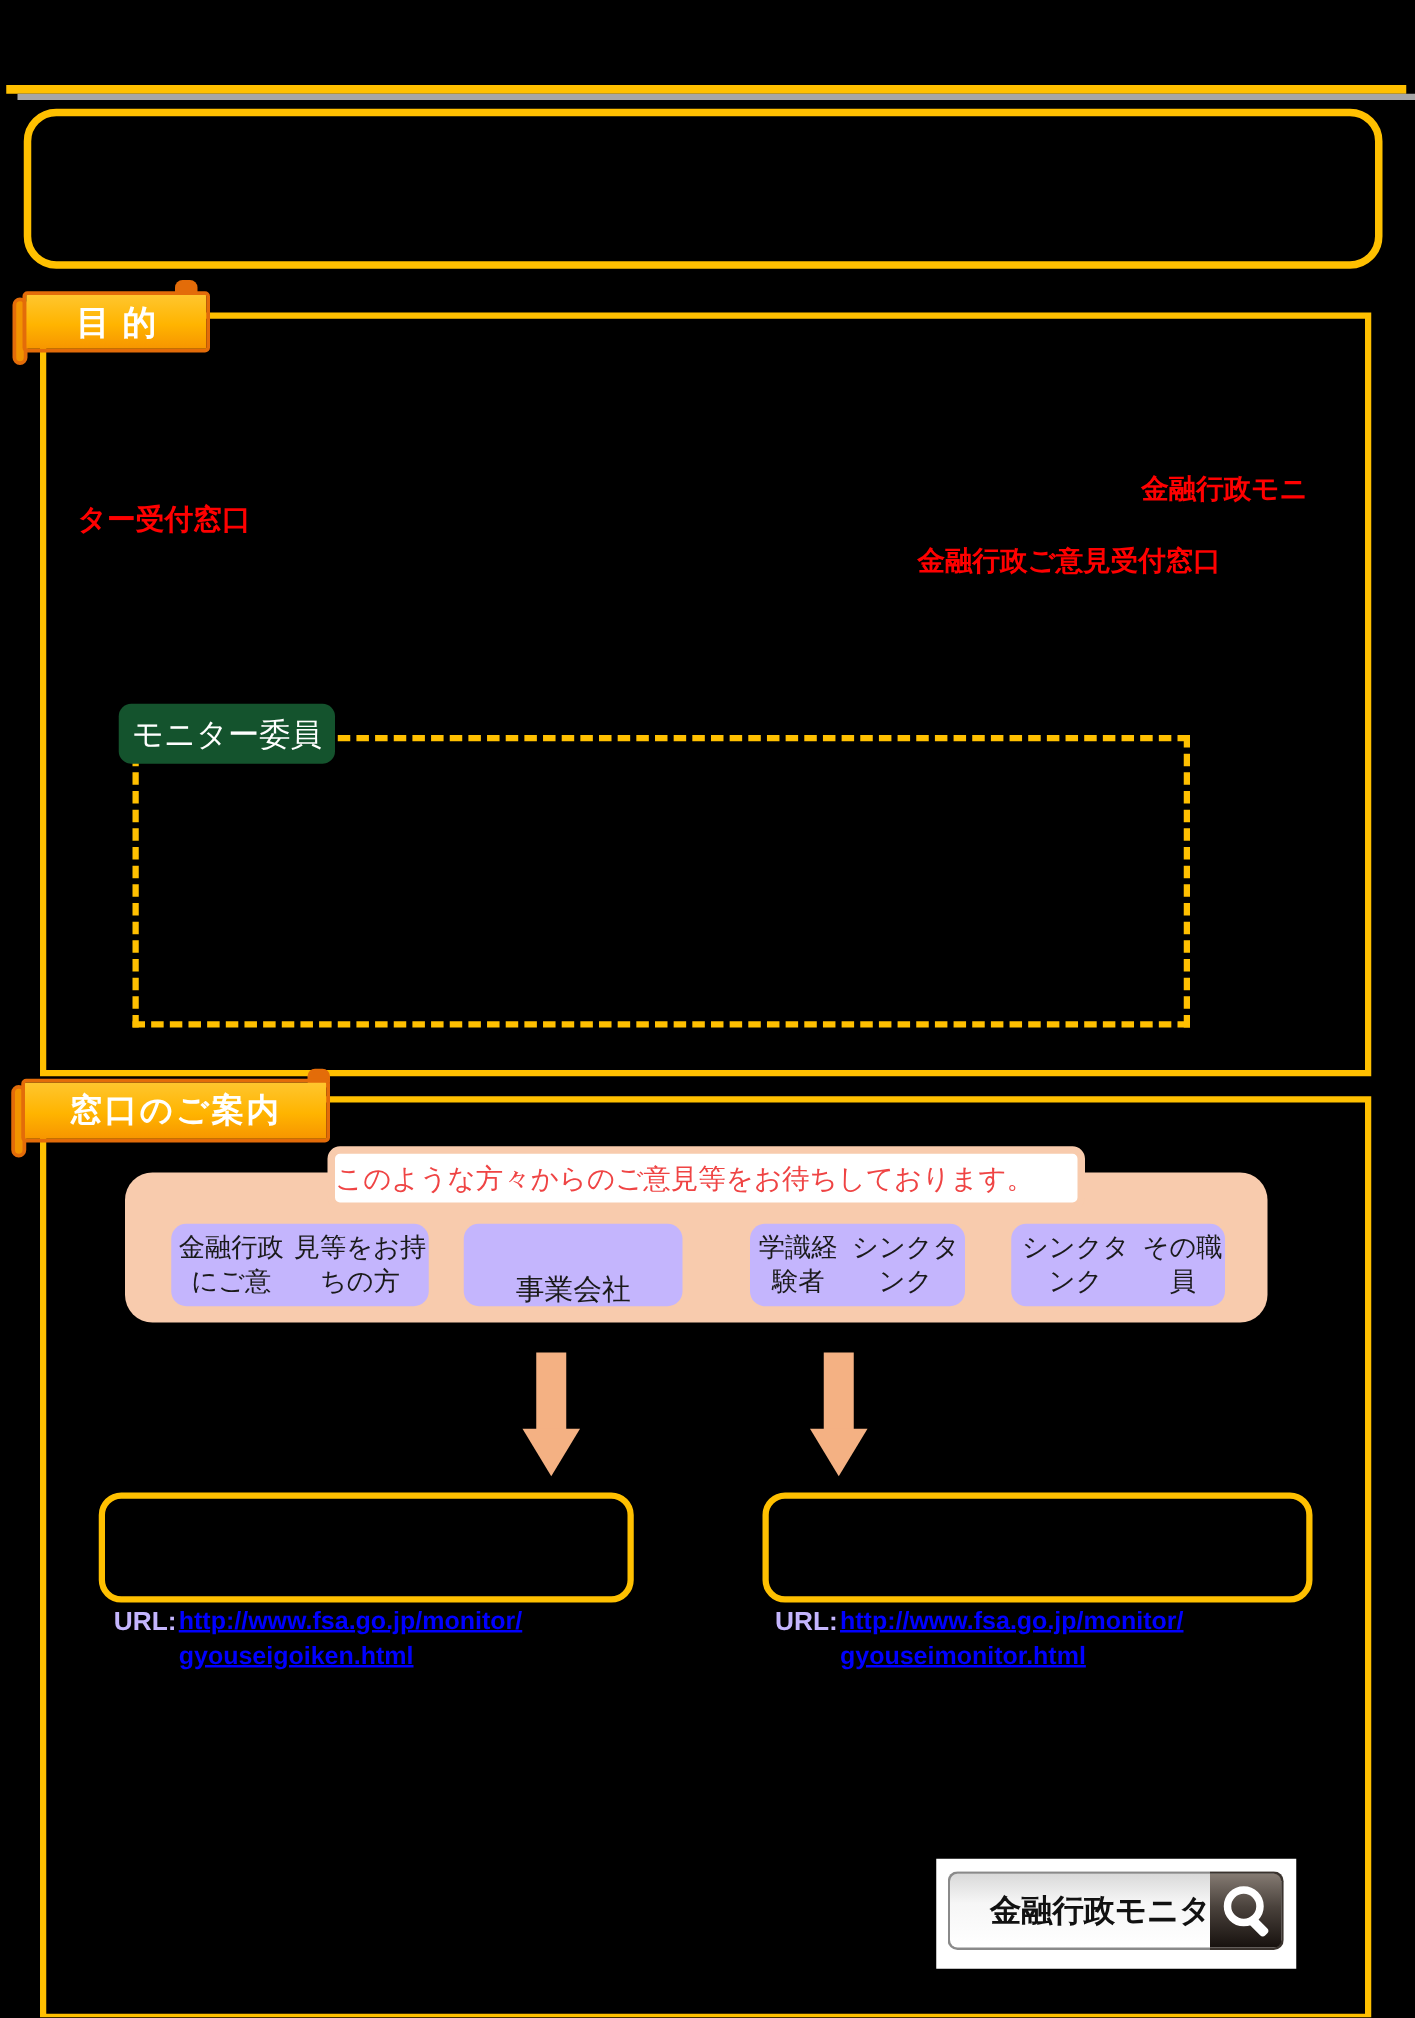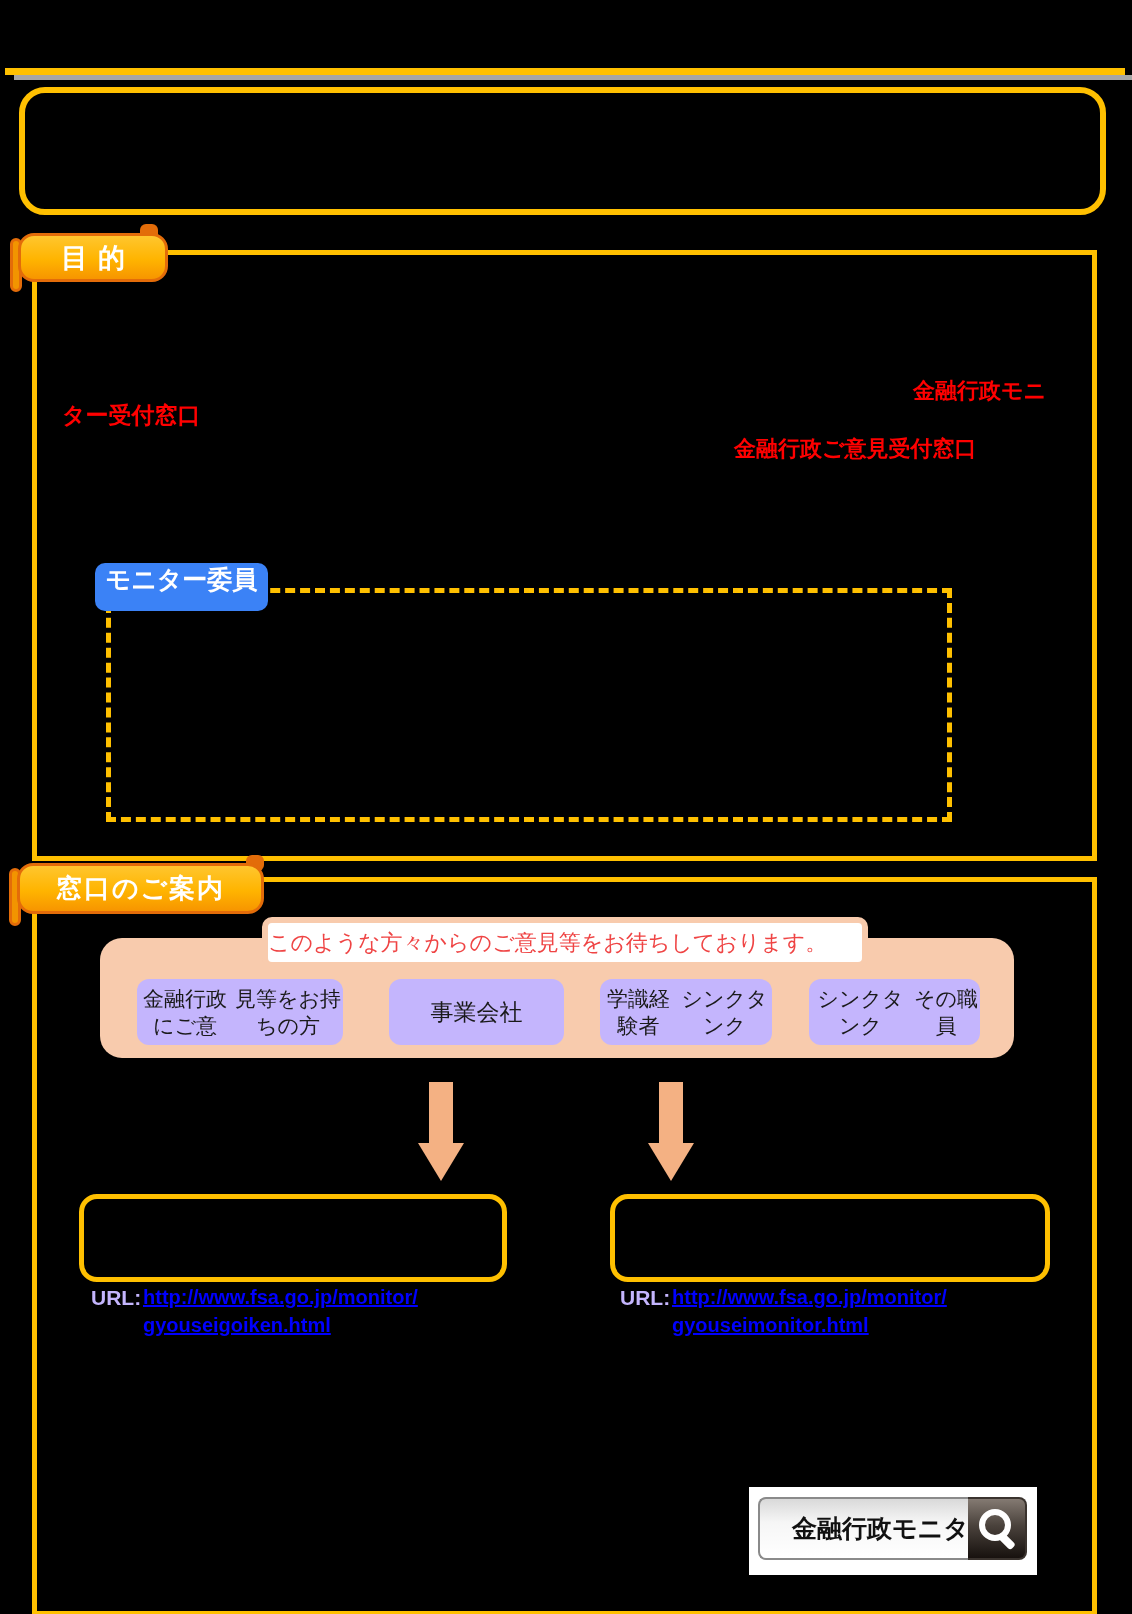--- a/index.html
+++ b/index.html
@@ -17,34 +17,34 @@
   .title-box{border:6px solid #FFC000;border-radius:26px;}
 
   
   .section-box{border:5px solid #FFC000;}
 
   
   .ribbon{position:absolute;}
   .ribbon .tab{position:absolute;background:#E36C09;border-radius:6px;z-index:1;}
   .ribbon .fold{position:absolute;background:#F29400;border:3px solid #E36C09;border-radius:6px;z-index:1;}
   .ribbon .main{
-    position:absolute;z-index:2;border:3px solid #E36C09;border-radius:16px;
+    position:absolute;z-index:2;border:3px solid #E36C09;border-radius:4px;
     background:linear-gradient(180deg,#FFC62E 0%,#FFB400 55%,#F79500 100%);
     display:flex;align-items:center;justify-content:center;
     color:#fff;font-weight:bold;
   }
 
   
   .red-frag{color:#FF0000;font-weight:bold;white-space:nowrap;}
 
   
   .monitor-label{
-    background:#3b82f6;border-radius:10px;z-index:3;
-    display:flex;justify-content:center;
-    color:#fff;font-weight:bold;font-size:25px;
+    background:#14532d;border-radius:10px;z-index:3;
+    display:flex;align-items:center;justify-content:center;
+    color:#fff;font-weight:normal;font-size:25px;
   }
   .dashed-box{border:5px dashed #FFC000;z-index:2;}
 
   
   .headline-box{
     background:#fff;border:6px solid #F8CBAD;border-radius:10px;z-index:4;
     display:flex;align-items:center;justify-content:flex-start;
     color:#ef4444;font-size:22px;white-space:nowrap;
   }
   .peach-container{background:#F8CBAD;border-radius:22px;z-index:2;}
@@ -124,21 +124,21 @@
   <div class="abs headline-box" style="left:262px;top:917px;width:594px;height:39px;">
     <span>このような方々からのご意見等をお待ちしております。</span>
   </div>
 
   <div class="abs peach-container" style="left:100px;top:938px;width:914px;height:120px;"></div>
 
   <div class="abs audience-box" style="left:137px;top:979px;width:206px;height:66px;">
     <span>金融行政にご意</span>
     <span>見等をお持ちの方</span>
   </div>
-  <div class="abs audience-box single" style="left:389px;top:979px;width:175px;height:66px;">
+  <div class="abs audience-box single" style="left:371px;top:979px;width:175px;height:66px;align-items:flex-end;">
     <span>事業会社</span>
   </div>
   <div class="abs audience-box" style="left:600px;top:979px;width:172px;height:66px;">
     <span>学識経験者</span>
     <span>シンクタンク</span>
   </div>
   <div class="abs audience-box" style="left:809px;top:979px;width:171px;height:66px;">
     <span>シンクタンク</span>
     <span>その職員</span>
   </div>

